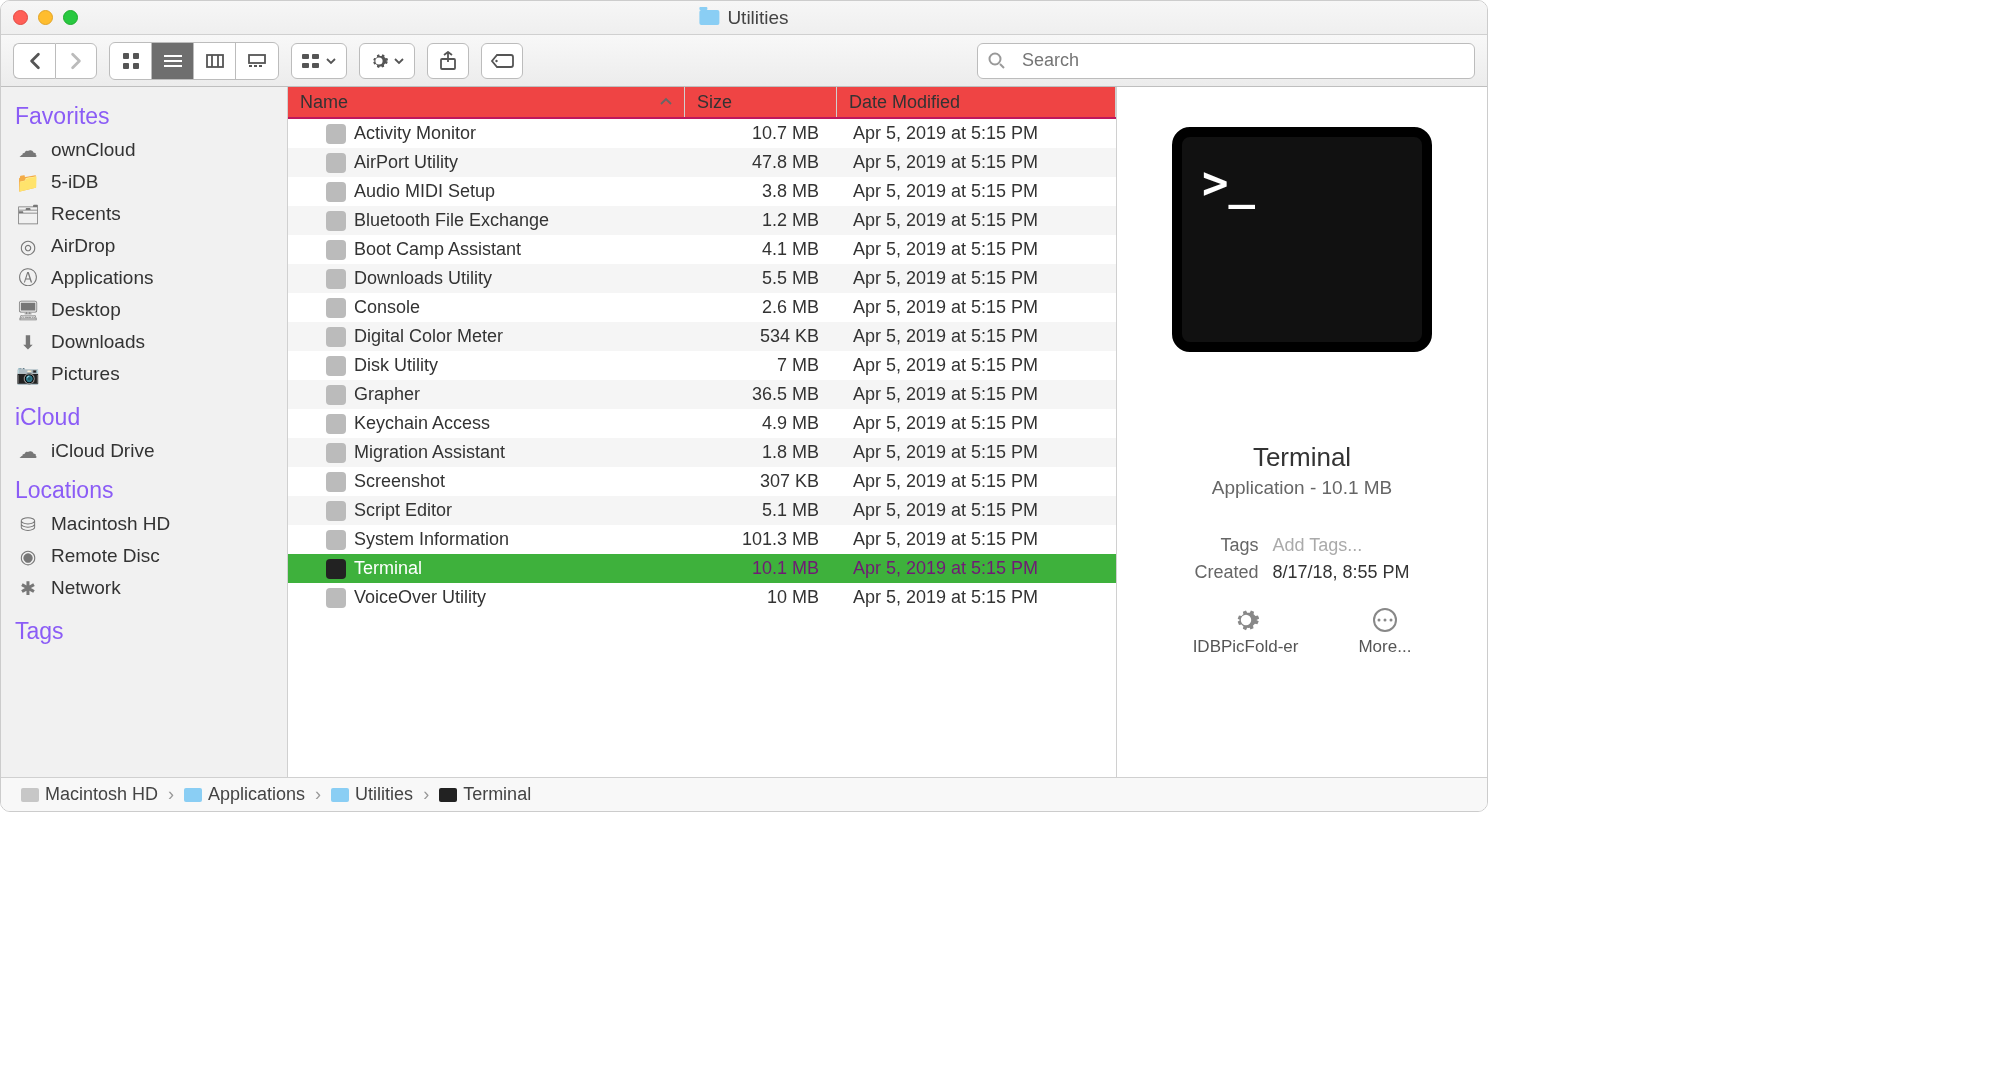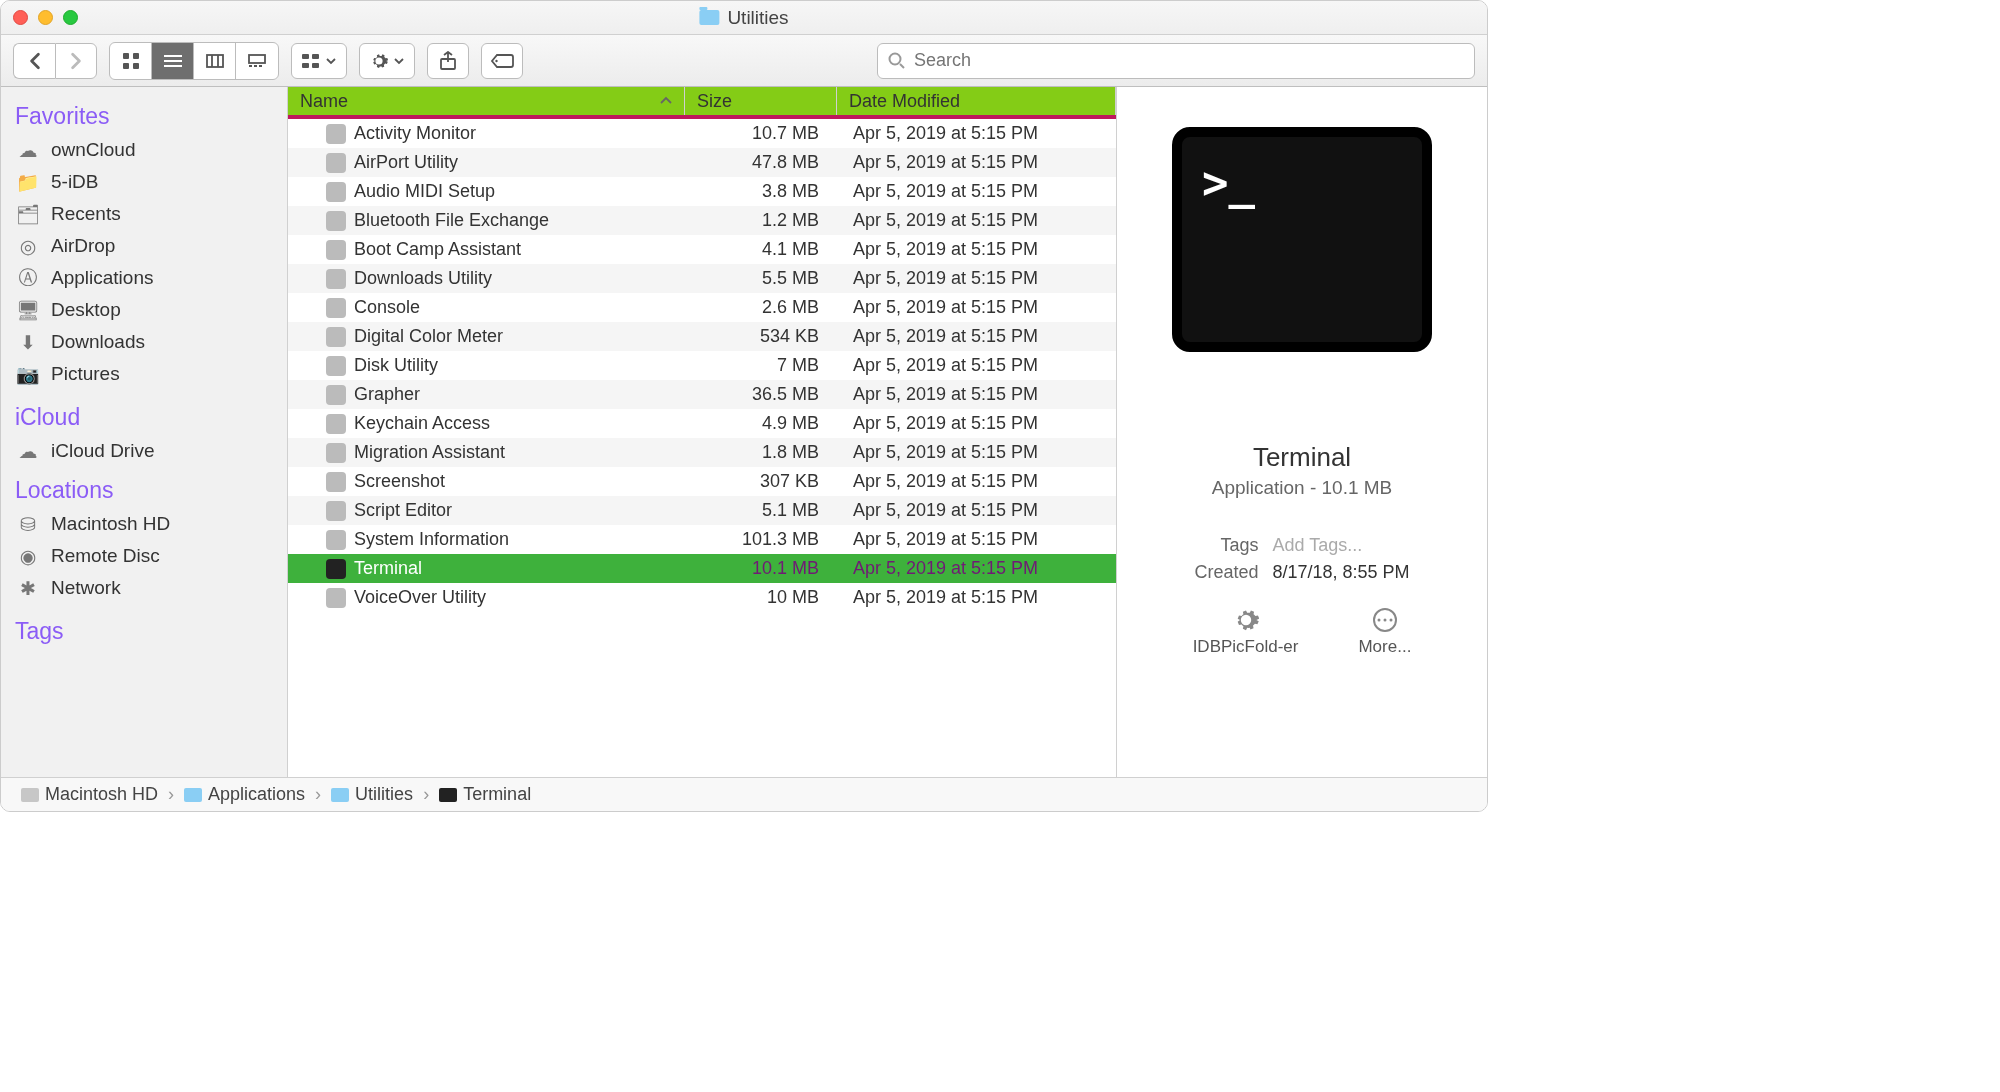--- a/index.html
+++ b/index.html
@@ -18,29 +18,29 @@
 .segmented { display: flex; border: 1px solid #bcbcbc; border-radius: 6px; overflow: hidden; background: #fff; }
 .segmented .seg { width: 42px; height: 36px; display: flex; align-items: center; justify-content: center; border-right: 1px solid #bcbcbc; color: #555; cursor: pointer; }
 .segmented .seg:last-child { border-right: none; }
 .segmented .seg.active { background: #6e6e6e; color: #fff; }
 .nav-btn { width: 42px; height: 36px; border: 1px solid #bcbcbc; border-radius: 6px; background: #fff; display: flex; align-items: center; justify-content: center; cursor: pointer; color:#555;}
 .btn-group { display: flex; }
 .btn-group .nav-btn:first-child { border-top-right-radius:0; border-bottom-right-radius:0; border-right:none;}
 .btn-group .nav-btn:last-child { border-top-left-radius:0; border-bottom-left-radius:0;}
 .drop-btn { height:36px; padding:0 10px; border:1px solid #bcbcbc; border-radius:6px; background:#fff; display:flex; align-items:center; gap:6px; cursor:pointer; color:#555;}
 .spacer { flex: 1; }
-.searchbox { width: 598px; height: 36px; border: 1px solid #bcbcbc; border-radius: 6px; background: #fff; display: flex; align-items: center; padding: 0 10px; color:#999; gap:8px;}
+.searchbox { width: 498px; height: 36px; border: 1px solid #bcbcbc; border-radius: 6px; background: #fff; display: flex; align-items: center; padding: 0 10px; color:#999; gap:16px;}
 .searchbox input { border:none; outline:none; font-size:18px; flex:1; color:#333; background:transparent;}
 .body { display: flex; height: calc(100% - 34px - 52px - 34px); }
 .sidebar { width: 287px; background: #f1f1f1; border-right: 1px solid #d0d0d0; padding: 10px 0; overflow:auto;}
 .sidebar .section-label { text-transform: none; color: #8b5cf6; font-size: 23px; padding: 6px 14px 4px; }
 .sidebar .item { display: flex; align-items: center; gap: 12px; padding: 5px 16px; cursor: pointer; color:#333; font-size:19px;}
 .ico { width: 22px; height: 22px; display: inline-flex; align-items: center; justify-content: center; color:#777;}
 .main { flex: 1; display:flex; flex-direction:column; }
-.columns { display: flex; height: 32px; border-bottom: 4px solid #be185d; background: #84cc16; }
+.columns { display: flex; height: 32px; border-bottom: 2px solid #be185d; background: #ef4444; }
 .columns .col { display:flex; align-items:center; padding:0 12px; color:#333; border-right:1px solid #d0d0d0; font-size:18px; cursor:pointer;}
 .col-name { width: 397px; justify-content:space-between; }
 .col-size { width: 152px; }
 .col-date { flex:1; }
 .filelist { flex:1; overflow:auto;}
 .row { display:flex; align-items:center; height:29px; font-size:18px;justify-content:center;}
 .row:nth-child(even){ background:#f5f5f5;}
 .row .c-name { width:397px; display:flex; align-items:center; gap:8px; padding-left:38px;}
 .row .c-size { width:152px; text-align:right; padding-right:18px; color:#333;}
 .row .c-date { flex:1; padding-left:16px; color:#333;}

